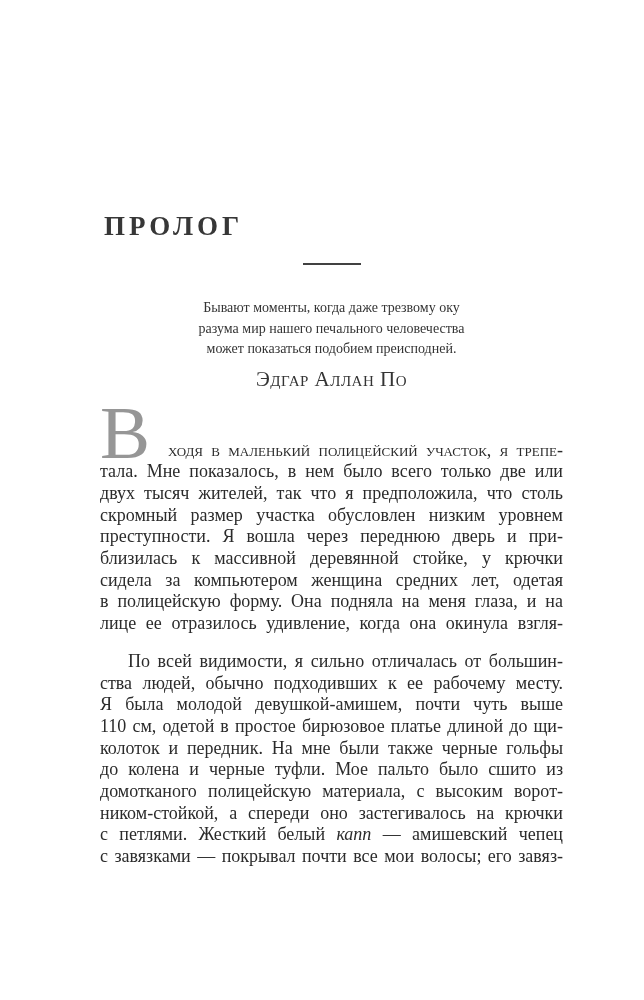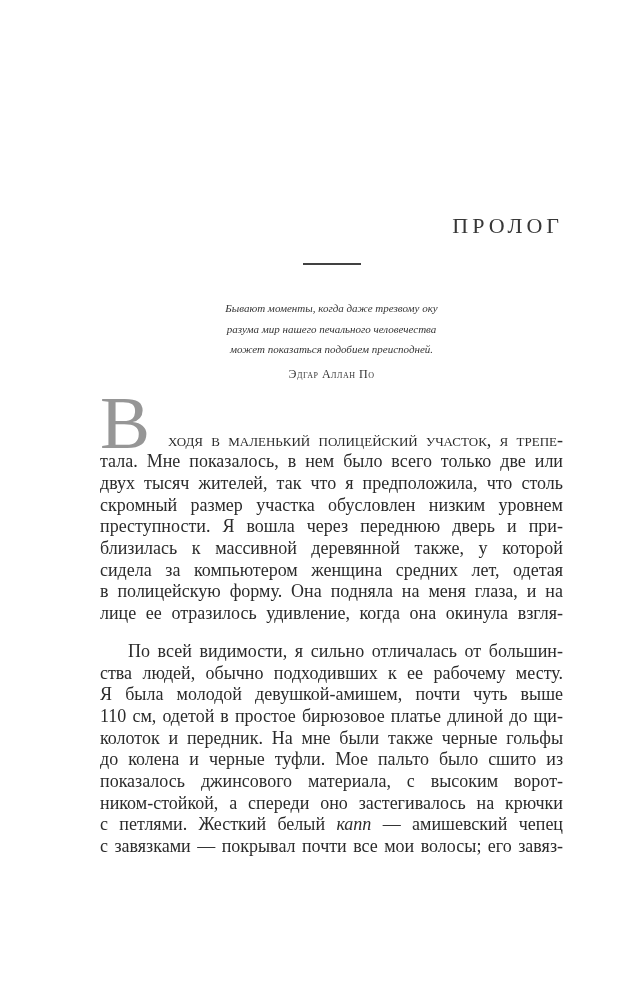--- a/index.html
+++ b/index.html
@@ -12,47 +12,46 @@
     font-family: "Liberation Serif", "DejaVu Serif", serif;
   }
   .column {
     position: absolute;
     left: 100px;
     top: 0;
     width: 463px;
   }
   .title {
     margin: 215px 0 0 0;
-    font-size: 22px;
-    font-weight: 400;
+    font-size: 27px;
+    font-weight: 700;
     line-height: 22px;
     letter-spacing: 4px;
     padding-left: 4px; 
-    text-align: right;
+    text-align: left;
     color: #373737;
   }
   .rule {
     width: 58px;
     height: 0;
     border-top: 2px solid #414141;
     margin: 26px auto 0 auto;
   }
   .epigraph {
     margin-top: 33px;
     text-align: center;
-    font-style: italic;
-    font-size: 11px;
+    font-size: 14px;
     line-height: 20.5px;
     color: #343434;
   }
   .attribution {
     margin-top: 7px;
     text-align: center;
     font-variant: small-caps;
-    font-size: 12px;
+    font-size: 21px;
     letter-spacing: 0.5px;
     color: #343434;
   }
   .bodytext {
     margin-top: 48px;
     font-size: 18px;
     color: #2b2b2b;
   }
   .line {
     line-height: 21.7px;
@@ -94,30 +93,30 @@
       </div>
 
     <div class="attribution">Эдгар Аллан По</div>
 
     <div class="bodytext" id="bodytext">
         <div class="line p1-first"><span class="dropcap">В</span><span class="sc">ходя в маленький полицейский участок, я трепе-</span></div>
         <div class="line">тала. Мне показалось, в нем было всего только две или</div>
         <div class="line">двух тысяч жителей, так что я предположила, что столь</div>
         <div class="line">скромный размер участка обусловлен низким уровнем</div>
         <div class="line">преступности. Я вошла через переднюю дверь и при-</div>
-        <div class="line">близилась к массивной деревянной также, у которой</div>
+        <div class="line">близилась к массивной деревянной стойке, у крючки</div>
         <div class="line">сидела за компьютером женщина средних лет, одетая</div>
         <div class="line">в полицейскую форму. Она подняла на меня глаза, и на</div>
         <div class="line">лице ее отразилось удивление, когда она окинула взгля-</div>
         <div class="line indent">По всей видимости, я сильно отличалась от большин-</div>
         <div class="line">ства людей, обычно подходивших к ее рабочему месту.</div>
         <div class="line">Я была молодой девушкой-амишем, почти чуть выше</div>
         <div class="line">110 см, одетой в простое бирюзовое платье длиной до щи-</div>
         <div class="line">колоток и передник. На мне были также черные гольфы</div>
         <div class="line">до колена и черные туфли. Мое пальто было сшито из</div>
-        <div class="line">показалось джинсового материала, с высоким ворот-</div>
+        <div class="line">домотканого полицейскую материала, с высоким ворот-</div>
         <div class="line">ником-стойкой, а спереди оно застегивалось на крючки</div>
         <div class="line"><span>с петлями. Жесткий белый </span><span class="it">капп</span><span> — амишевский чепец</span></div>
         <div class="line">с завязками — покрывал почти все мои волосы; его завяз-</div>
       </div>
 
   </div>
 </div>
 
 </body></html>

